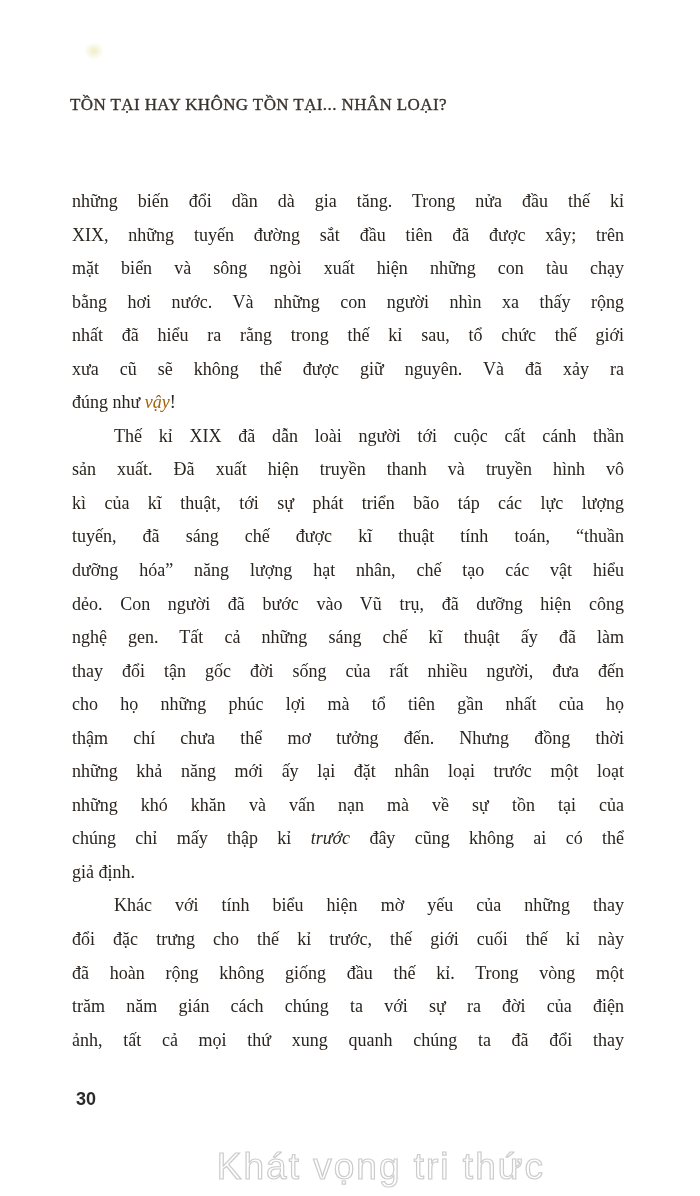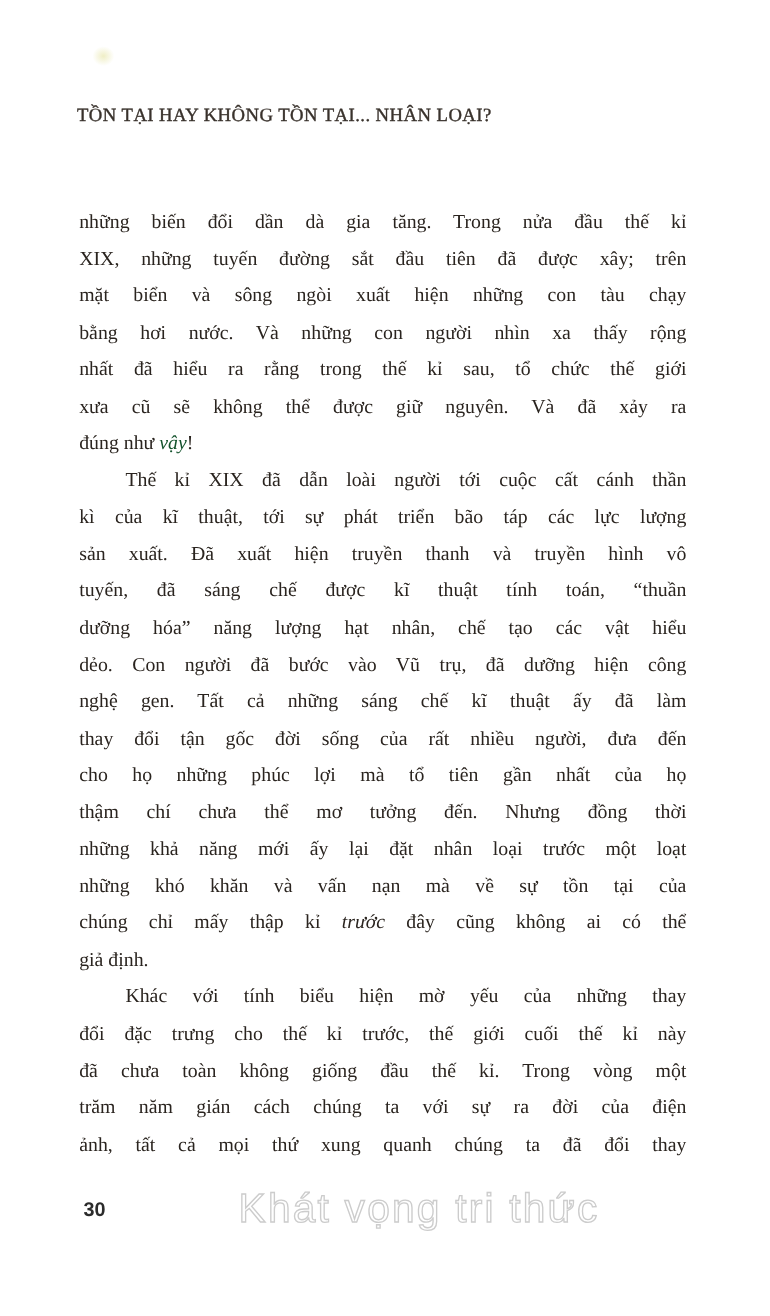--- a/index.html
+++ b/index.html
@@ -33,38 +33,38 @@
   .line {
     height:33.55px; line-height:33.55px;
     text-align:justify;
     text-align-last:justify;
     overflow:hidden;
     white-space:normal;
   }
   .line.no-just { text-align-last:left; }
   .line.indent { text-indent:42px; }
   .body-text span.italic { font-style:italic; }
-  .body-text span.faded { font-style:italic; color:#14532d; }
+  .body-text span.faded { font-style:italic; color:#a16207; }
   .page-number {
     position:absolute; left:76px; top:1068px;
     font-family:"Liberation Sans", sans-serif;
     font-weight:600; font-size:18px; color:#2b2b2b;margin-top:21px;
   }
   .wm-title {
     position:absolute; left:153px; top:1062px;
     line-height:1;
     font-family:"Liberation Serif", serif;
     font-size:94px; letter-spacing:1px;
     color:transparent;
     -webkit-text-stroke:1.6px #c9c9c9;
     white-space:nowrap;
     pointer-events:none;
   }
   .wm-sub {
-    position:absolute; right:155px; top:1080px;
+    position:absolute; right:155px; top:1148px;
     line-height:1;
     font-family:"Liberation Sans", sans-serif;
     font-size:37px; letter-spacing:2px;
     color:transparent;
     -webkit-text-stroke:1.2px #cccccc;
     white-space:nowrap;
     pointer-events:none;
   }
 </style>
 </head>
@@ -77,36 +77,36 @@
 
   <div class="body-text">
       <div class="line"><span>những biến đổi dần dà gia tăng. Trong nửa đầu thế kỉ</span></div>
       <div class="line"><span>XIX, những tuyến đường sắt đầu tiên đã được xây; trên</span></div>
       <div class="line"><span>mặt biển và sông ngòi xuất hiện những con tàu chạy</span></div>
       <div class="line"><span>bằng hơi nước. Và những con người nhìn xa thấy rộng</span></div>
       <div class="line"><span>nhất đã hiểu ra rằng trong thế kỉ sau, tổ chức thế giới</span></div>
       <div class="line"><span>xưa cũ sẽ không thể được giữ nguyên. Và đã xảy ra</span></div>
       <div class="line no-just"><span>đúng như </span><span class="faded">vậy</span><span>!</span></div>
       <div class="line indent"><span>Thế kỉ XIX đã dẫn loài người tới cuộc cất cánh thần</span></div>
+      <div class="line"><span>sản xuất. Đã xuất hiện truyền thanh và truyền hình vô</span></div>
       <div class="line"><span>kì của kĩ thuật, tới sự phát triển bão táp các lực lượng</span></div>
-      <div class="line"><span>sản xuất. Đã xuất hiện truyền thanh và truyền hình vô</span></div>
       <div class="line"><span>tuyến, đã sáng chế được kĩ thuật tính toán, “thuần</span></div>
       <div class="line"><span>dưỡng hóa” năng lượng hạt nhân, chế tạo các vật hiểu</span></div>
       <div class="line"><span>dẻo. Con người đã bước vào Vũ trụ, đã dưỡng hiện công</span></div>
       <div class="line"><span>nghệ gen. Tất cả những sáng chế kĩ thuật ấy đã làm</span></div>
       <div class="line"><span>thay đổi tận gốc đời sống của rất nhiều người, đưa đến</span></div>
       <div class="line"><span>cho họ những phúc lợi mà tổ tiên gần nhất của họ</span></div>
       <div class="line"><span>thậm chí chưa thể mơ tưởng đến. Nhưng đồng thời</span></div>
       <div class="line"><span>những khả năng mới ấy lại đặt nhân loại trước một loạt</span></div>
       <div class="line"><span>những khó khăn và vấn nạn mà về sự tồn tại của</span></div>
       <div class="line"><span>chúng chỉ mấy thập kỉ </span><span class="italic">trước</span><span> đây cũng không ai có thể</span></div>
       <div class="line no-just"><span>giả định.</span></div>
       <div class="line indent"><span>Khác với tính biểu hiện mờ yếu của những thay</span></div>
       <div class="line"><span>đổi đặc trưng cho thế kỉ trước, thế giới cuối thế kỉ này</span></div>
-      <div class="line"><span>đã chưa toàn không giống đầu thế kỉ. Trong vòng một</span></div>
+      <div class="line"><span>đã hoàn rộng không giống đầu thế kỉ. Trong vòng một</span></div>
       <div class="line"><span>trăm năm gián cách chúng ta với sự ra đời của điện</span></div>
       <div class="line"><span>ảnh, tất cả mọi thứ xung quanh chúng ta đã đổi thay</span></div>
     </div>
 
   <div class="page-number">30</div>
 
 
   <div class="wm-sub">Khát vọng tri thức</div>
 </div>
 

